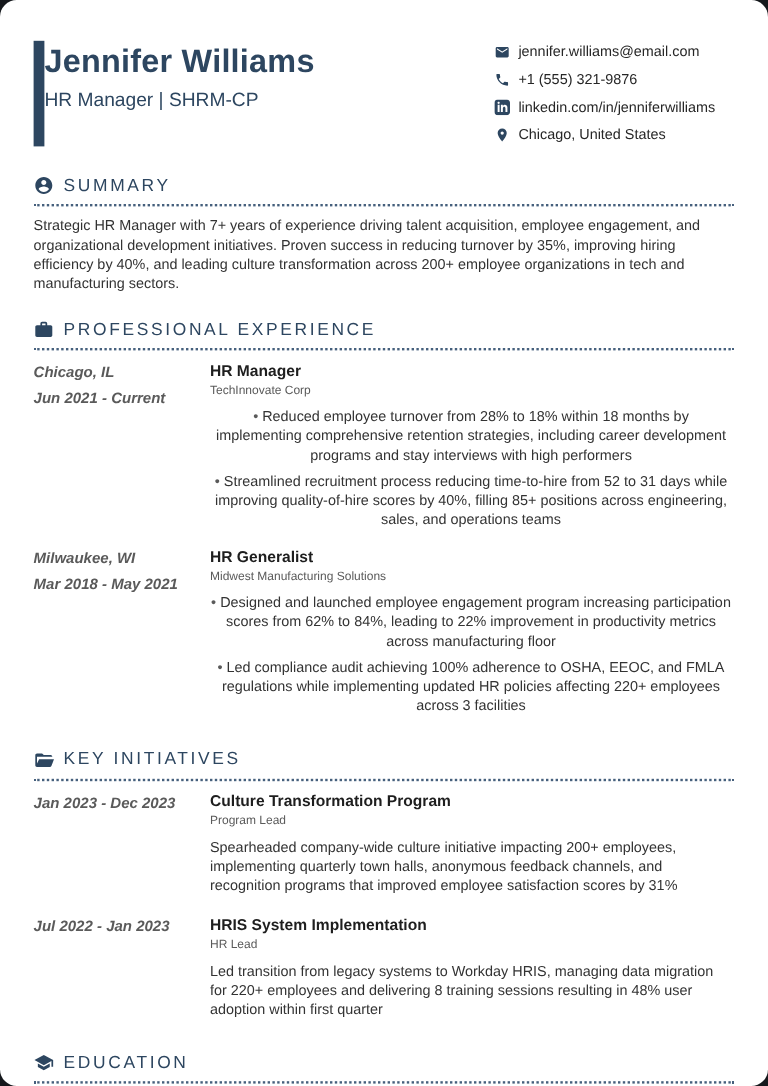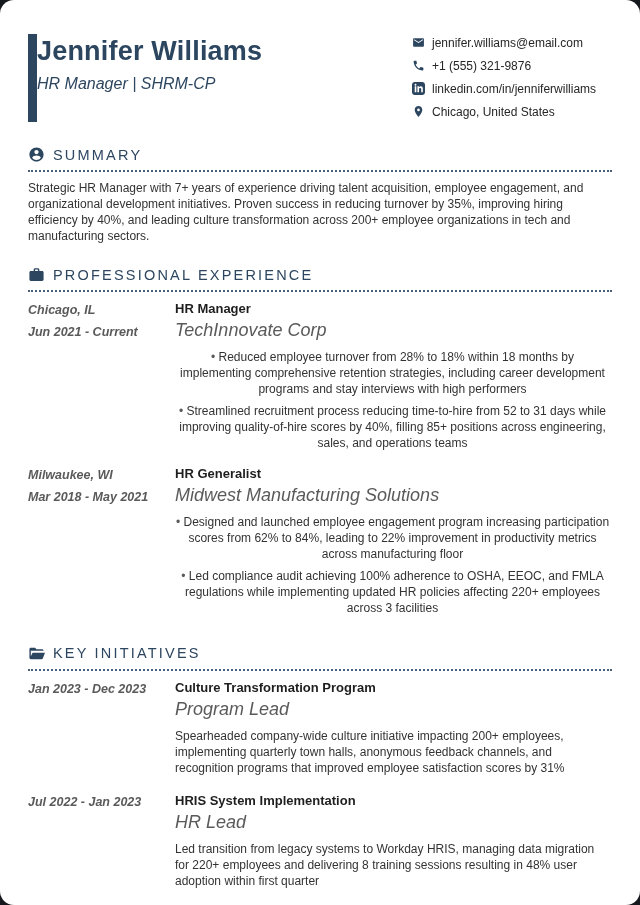--- a/index.html
+++ b/index.html
@@ -22,41 +22,41 @@
     background:var(--page-background);
     border-radius:14px;
     padding:34px 28px 20px 28px;
     overflow:hidden;
   }
   
   .header{display:flex;justify-content:space-between;align-items:flex-start;margin-bottom:24px;}
   .header-left{display:flex;}
   .accent-bar{width:9px;height:88px;background:var(--accent);flex:0 0 9px;}
   .name{font-size:27px;font-weight:700;color:var(--heading);letter-spacing:.2px;margin-top:2px;}
-  .subtitle{font-size:16px;font-style:italic;color:var(--heading);margin-top:8px;}
+  .subtitle{font-size:16px;color:var(--heading);margin-top:8px;}
   .contact{display:flex;flex-direction:column;gap:9px;padding-top:2px;min-width:200px;}
-  .contact-row{display:flex;align-items:flex-start;gap:7px;font-size:12px;color:#262626;}
+  .contact-row{display:flex;align-items:flex-end;gap:7px;font-size:12px;color:#262626;}
   .cicon{width:13px;height:13px;flex:0 0 13px;display:inline-flex;}
   .cicon svg{width:13px;height:13px;fill:var(--accent);}
   
   .section{margin-top:22px;}
   .section-head{display:flex;align-items:center;gap:8px;padding-bottom:7px;border-bottom:2px dotted var(--dotted);}
   .sicon{width:17px;height:17px;flex:0 0 17px;display:inline-flex;}
   .sicon svg{width:17px;height:17px;fill:var(--heading);}
   .section-title{font-size:14.5px;letter-spacing:2.2px;color:var(--heading);}
   .section-body{margin-top:8px;}
   .summary-text{font-size:12px;line-height:1.34;color:var(--body-text);hyphens:auto;}
   
   .entry{display:grid;grid-template-columns:147px 1fr;margin-top:10px;}
   .entry.first{margin-top:9px;}
   .entry-meta{font-size:12.5px;font-style:italic;color:var(--muted-text);line-height:1.5;font-weight:bold;}
   .entry-meta div{margin-bottom:3px;}
   .entry-main{padding-right:2px;}
   .role{font-size:13px;font-weight:700;color:#1e1e1e;}
-  .company{font-size:18px;font-style:italic;color:var(--muted-text);margin-top:4px;}
+  .company{font-size:10px;color:var(--muted-text);margin-top:4px;}
   .bullets{margin-top:9px;display:flex;flex-direction:column;gap:6px;}
   .bullet{font-size:12px;line-height:1.33;color:var(--body-text);hyphens:auto;text-align:center;}
   .bullet::before{content:"•\00a0 ";color:var(--muted-text);}
   .desc{margin-top:9px;font-size:12px;line-height:1.33;color:var(--body-text);hyphens:auto;}
 </style>
 </head>
 <body>
 
 <div class="page">
 

